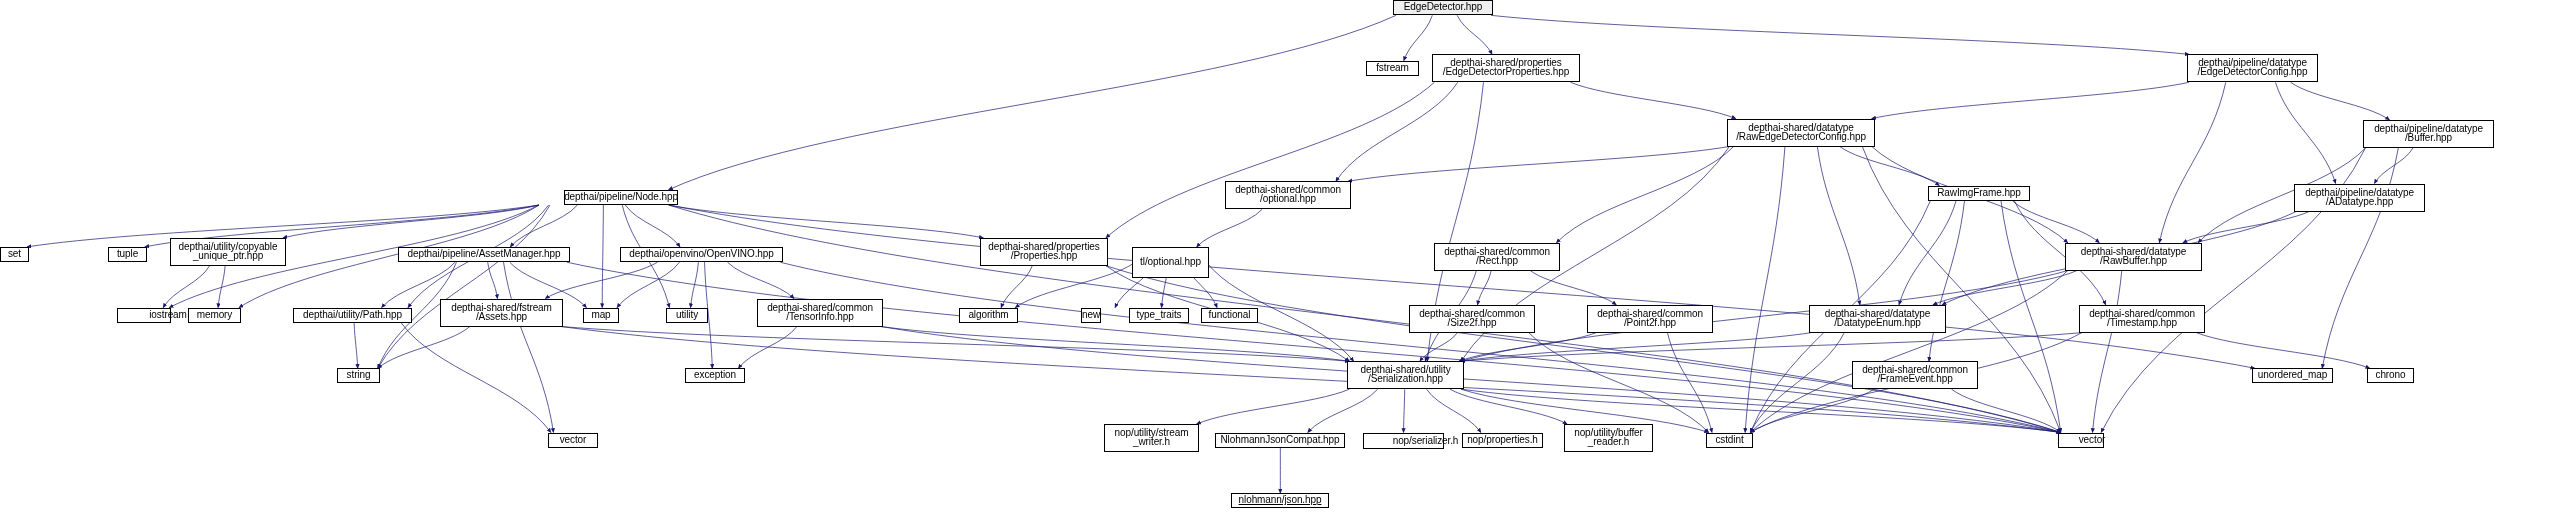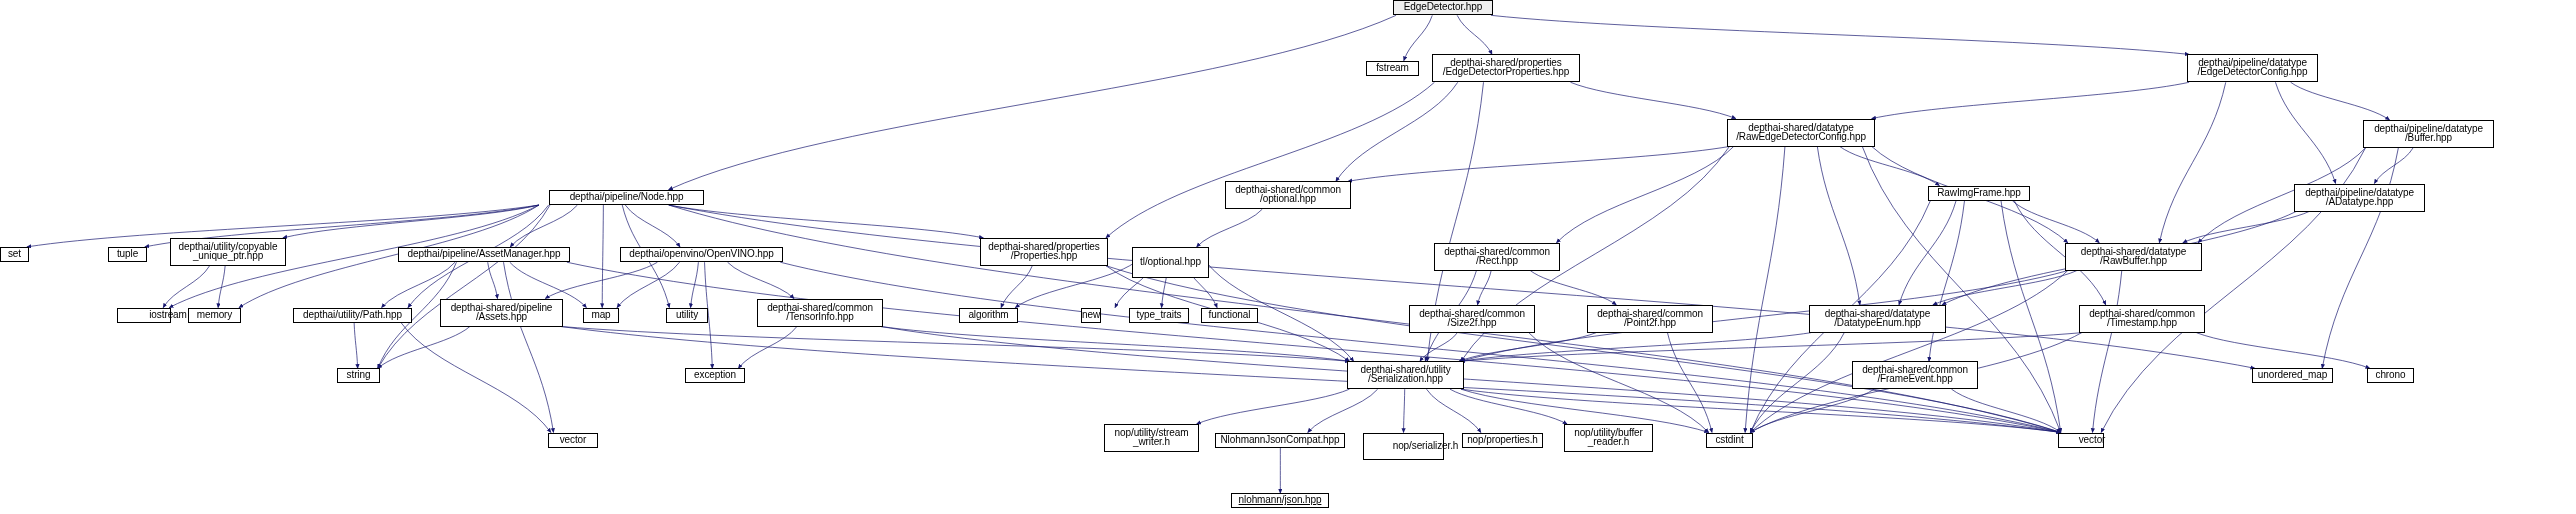--- a/index.html
+++ b/index.html
@@ -166,38 +166,38 @@
 /EdgeDetectorConfig.hpp</div>
     <div class="node" style="left: 1727px; top: 119px; width: 148px; height: 28px;">depthai-shared/datatype
 /RawEdgeDetectorConfig.hpp</div>
     <div class="node" style="left: 2363px; top: 120px; width: 131px; height: 28px;">depthai/pipeline/datatype
 /Buffer.hpp</div>
     <div class="node" style="left: 1225px; top: 181px; width: 126px; height: 28px;">depthai-shared/common
 /optional.hpp</div>
     <div class="node" style="left: 1928px; top: 186px; width: 102px; height: 15.3px;">RawImgFrame.hpp</div>
     <div class="node" style="left: 2294px; top: 184px; width: 131px; height: 28px;">depthai/pipeline/datatype
 /ADatatype.hpp</div>
-    <div class="node" style="left: 549px; top: 190px; width: 155px; height: 15.3px;">depthai/pipeline/Node.hpp</div>
+    <div class="node" style="left: 564px; top: 190px; width: 114px; height: 15.3px;">depthai/pipeline/Node.hpp</div>
     <div class="node" style="left: 1434px; top: 243px; width: 126px; height: 28px;">depthai-shared/common
 /Rect.hpp</div>
     <div class="node" style="left: 2065px; top: 243px; width: 137px; height: 28px;">depthai-shared/datatype
 /RawBuffer.hpp</div>
     <div class="node" style="left: 0px; top: 247px; width: 29px; height: 15.3px;">set</div>
     <div class="node" style="left: 108px; top: 247px; width: 39px; height: 15.3px;">tuple</div>
     <div class="node" style="left: 170px; top: 238px; width: 116px; height: 28px;">depthai/utility/copyable
 _unique_ptr.hpp</div>
     <div class="node" style="left: 398px; top: 247px; width: 172px; height: 15.3px;">depthai/pipeline/AssetManager.hpp</div>
     <div class="node" style="left: 620px; top: 247px; width: 163px; height: 15.3px;">depthai/openvino/OpenVINO.hpp</div>
     <div class="node" style="left: 980px; top: 238px; width: 128px; height: 28px;">depthai-shared/properties
 /Properties.hpp</div>
     <div class="node" style="left: 1132px; top: 247px; width: 77px; height: 31px;">tl/optional.hpp</div>
     <div class="node" style="left: 117px; top: 308px; width: 54px; height: 15.3px; padding-left: 48px;">iostream</div>
     <div class="node" style="left: 188px; top: 308px; width: 53px; height: 15.3px;">memory</div>
     <div class="node" style="left: 293px; top: 308px; width: 119px; height: 15.3px;">depthai/utility/Path.hpp</div>
-    <div class="node" style="left: 440px; top: 299px; width: 123px; height: 28px;">depthai-shared/pipeline
+    <div class="node" style="left: 440px; top: 299px; width: 123px; height: 28px;">depthai-shared/fstream
 /Assets.hpp</div>
     <div class="node" style="left: 583px; top: 308px; width: 36px; height: 15.3px;">map</div>
     <div class="node" style="left: 666px; top: 308px; width: 42px; height: 15.3px;">utility</div>
     <div class="node" style="left: 757px; top: 299px; width: 126px; height: 28px;">depthai-shared/common
 /TensorInfo.hpp</div>
     <div class="node" style="left: 959px; top: 308px; width: 59px; height: 15.3px;">algorithm</div>
     <div class="node" style="left: 1081px; top: 308px; width: 20px; height: 15.3px; text-align: right;">new</div>
     <div class="node" style="left: 1129px; top: 308px; width: 60px; height: 15.3px;">type_traits</div>
     <div class="node" style="left: 1201px; top: 308px; width: 57px; height: 15.3px;">functional</div>
     <div class="node" style="left: 1409px; top: 305px; width: 126px; height: 28px;">depthai-shared/common
@@ -213,21 +213,21 @@
     <div class="node" style="left: 1347px; top: 361px; width: 117px; height: 28px;">depthai-shared/utility
 /Serialization.hpp</div>
     <div class="node" style="left: 1852px; top: 361px; width: 126px; height: 28px;">depthai-shared/common
 /FrameEvent.hpp</div>
     <div class="node" style="left: 2252px; top: 368px; width: 81px; height: 15.3px;">unordered_map</div>
     <div class="node" style="left: 2367px; top: 368px; width: 47px; height: 15.3px;">chrono</div>
     <div class="node" style="left: 548px; top: 433px; width: 50px; height: 15.3px;">vector</div>
     <div class="node" style="left: 1104px; top: 424px; width: 95px; height: 28px;">nop/utility/stream
 _writer.h</div>
     <div class="node" style="left: 1215px; top: 433px; width: 130px; height: 15.3px;">NlohmannJsonCompat.hpp</div>
-    <div class="node" style="left: 1363px; top: 433px; width: 81px; height: 27px; padding-left: 44px;">nop/serializer.h</div>
+    <div class="node" style="left: 1363px; top: 433px; width: 81px; height: 16px; padding-left: 44px;">nop/serializer.h</div>
     <div class="node" style="left: 1462px; top: 433px; width: 81px; height: 15.3px;">nop/properties.h</div>
     <div class="node" style="left: 1564px; top: 424px; width: 89px; height: 28px;">nop/utility/buffer
 _reader.h</div>
     <div class="node" style="left: 1706px; top: 433px; width: 47px; height: 15.3px;">cstdint</div>
     <div class="node" style="left: 2058px; top: 433px; width: 46px; height: 15.3px; padding-left: 22px;">vector</div>
     <div class="node" style="left: 1231px; top: 493px; width: 98px; height: 15.3px; text-decoration: underline;">nlohmann/json.hpp</div>
   </div>
 
 
 </body></html>

